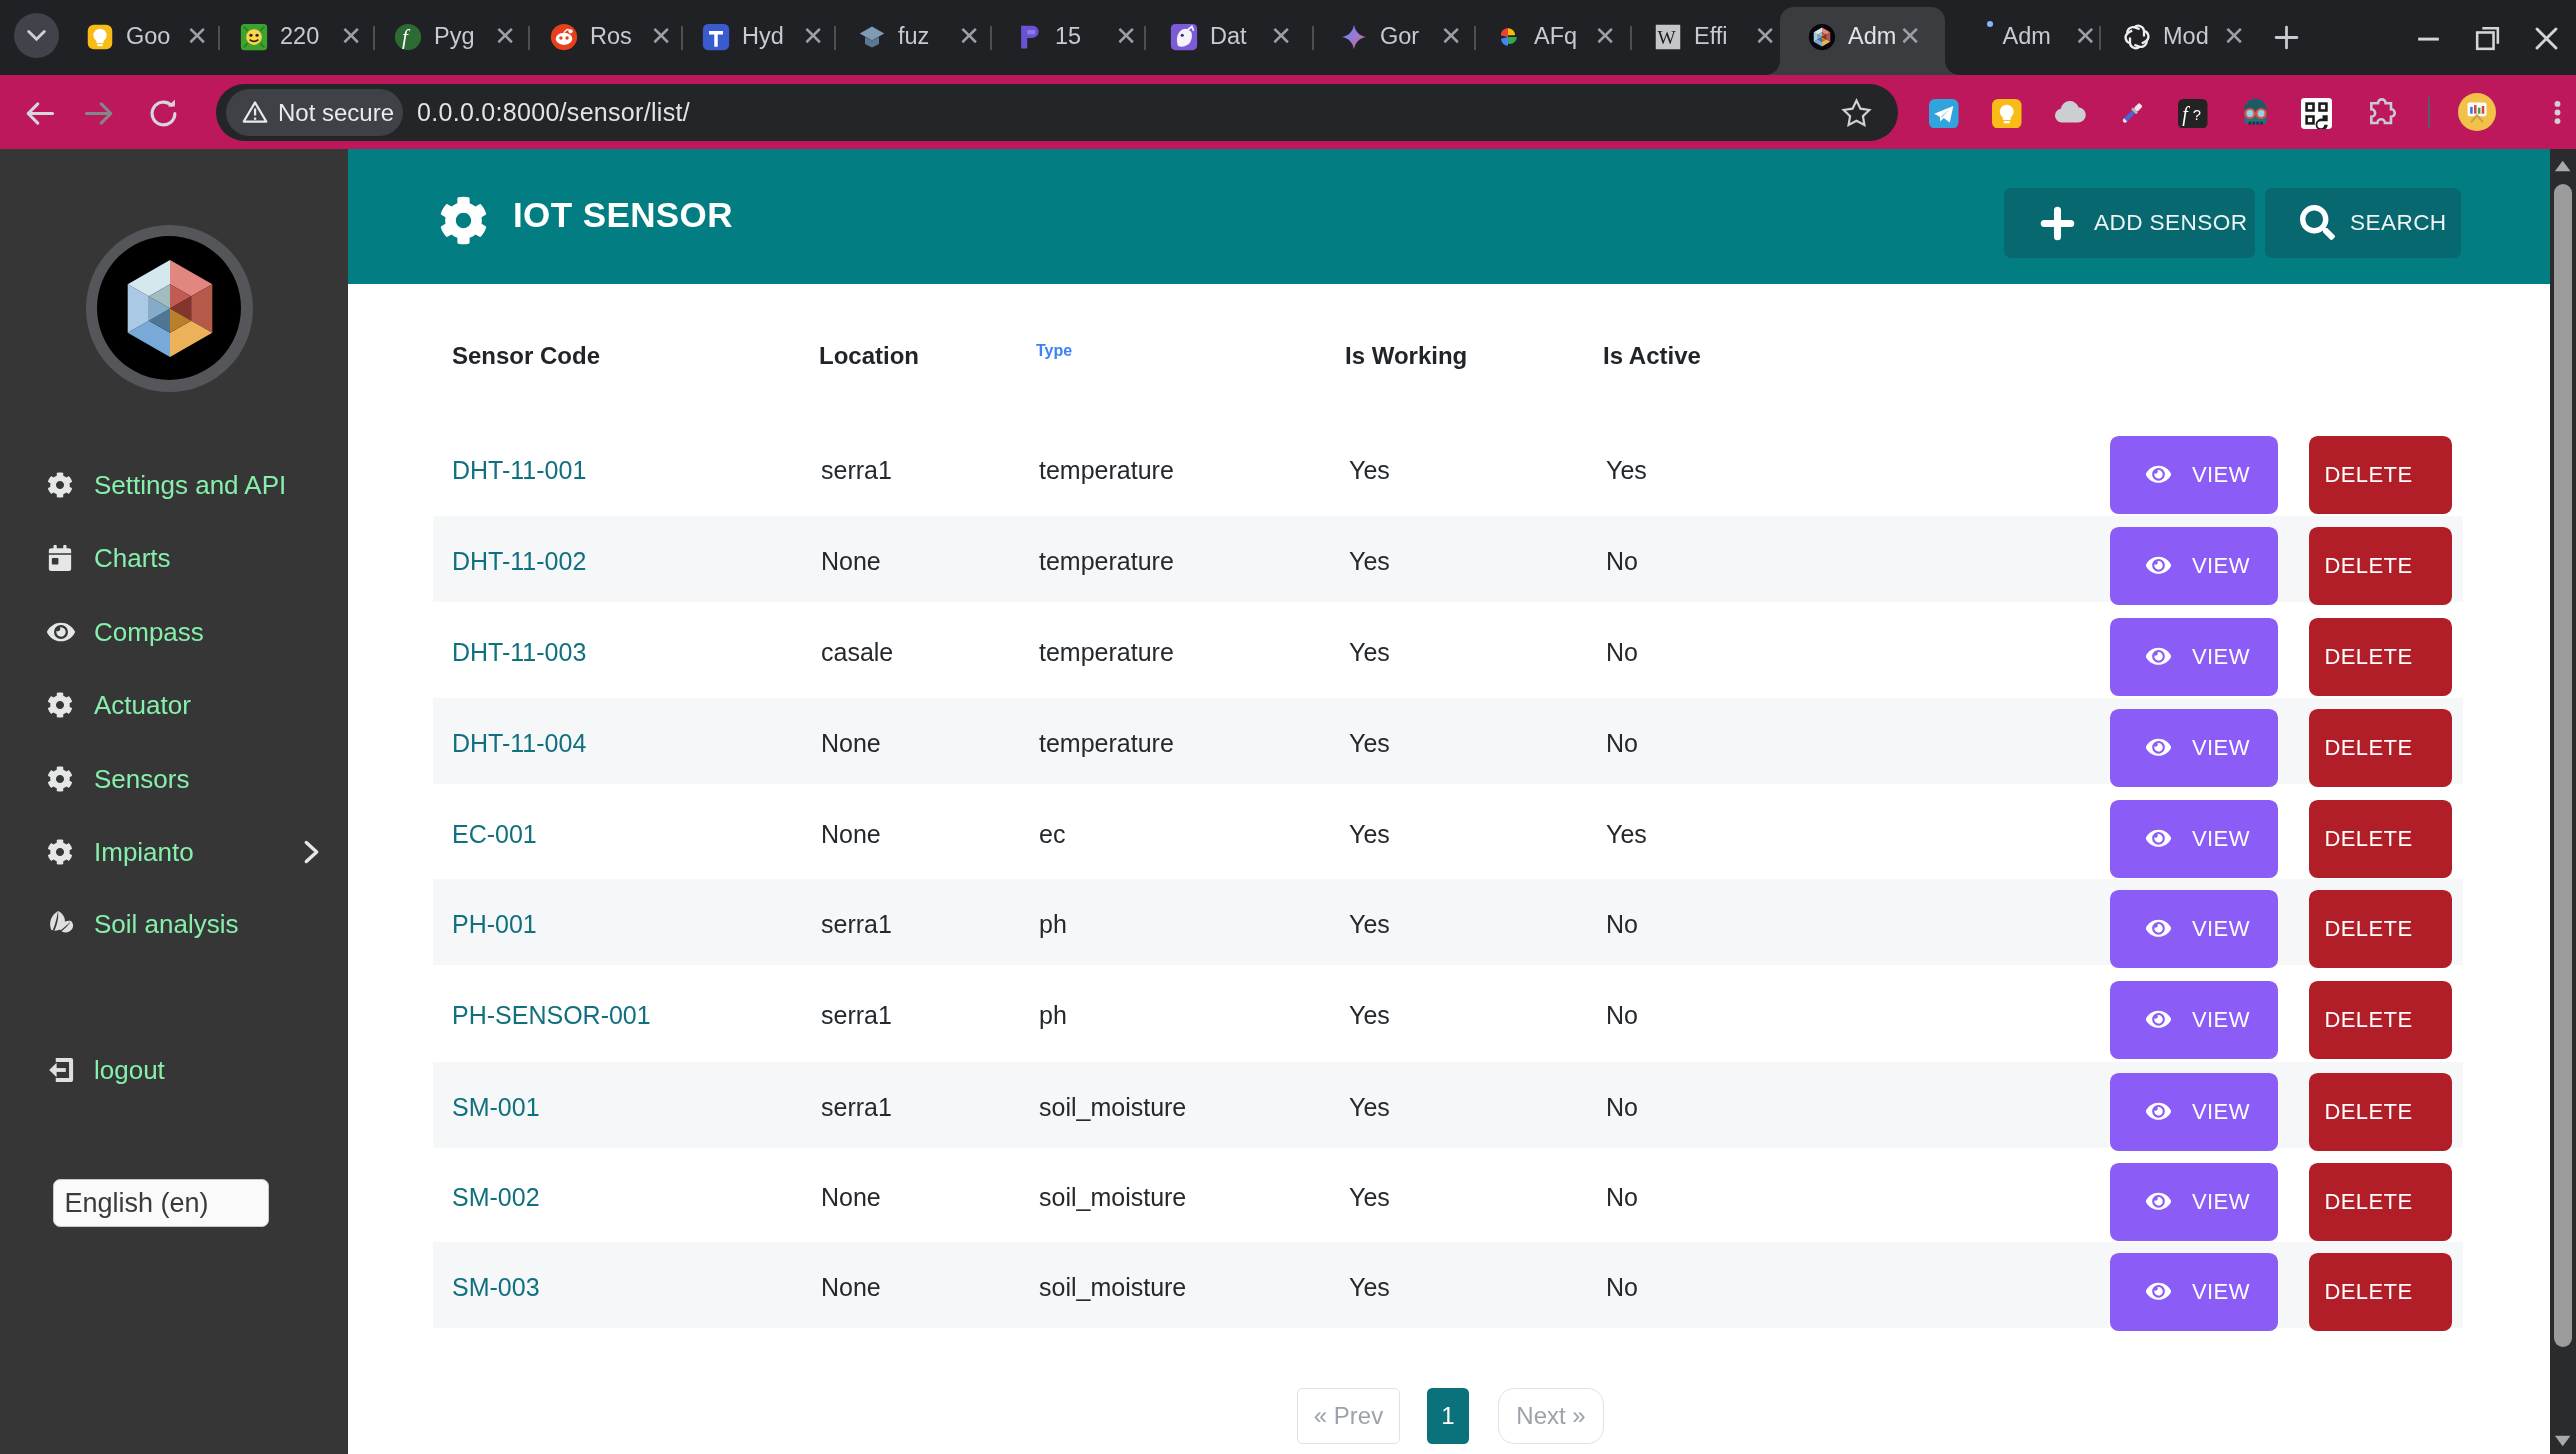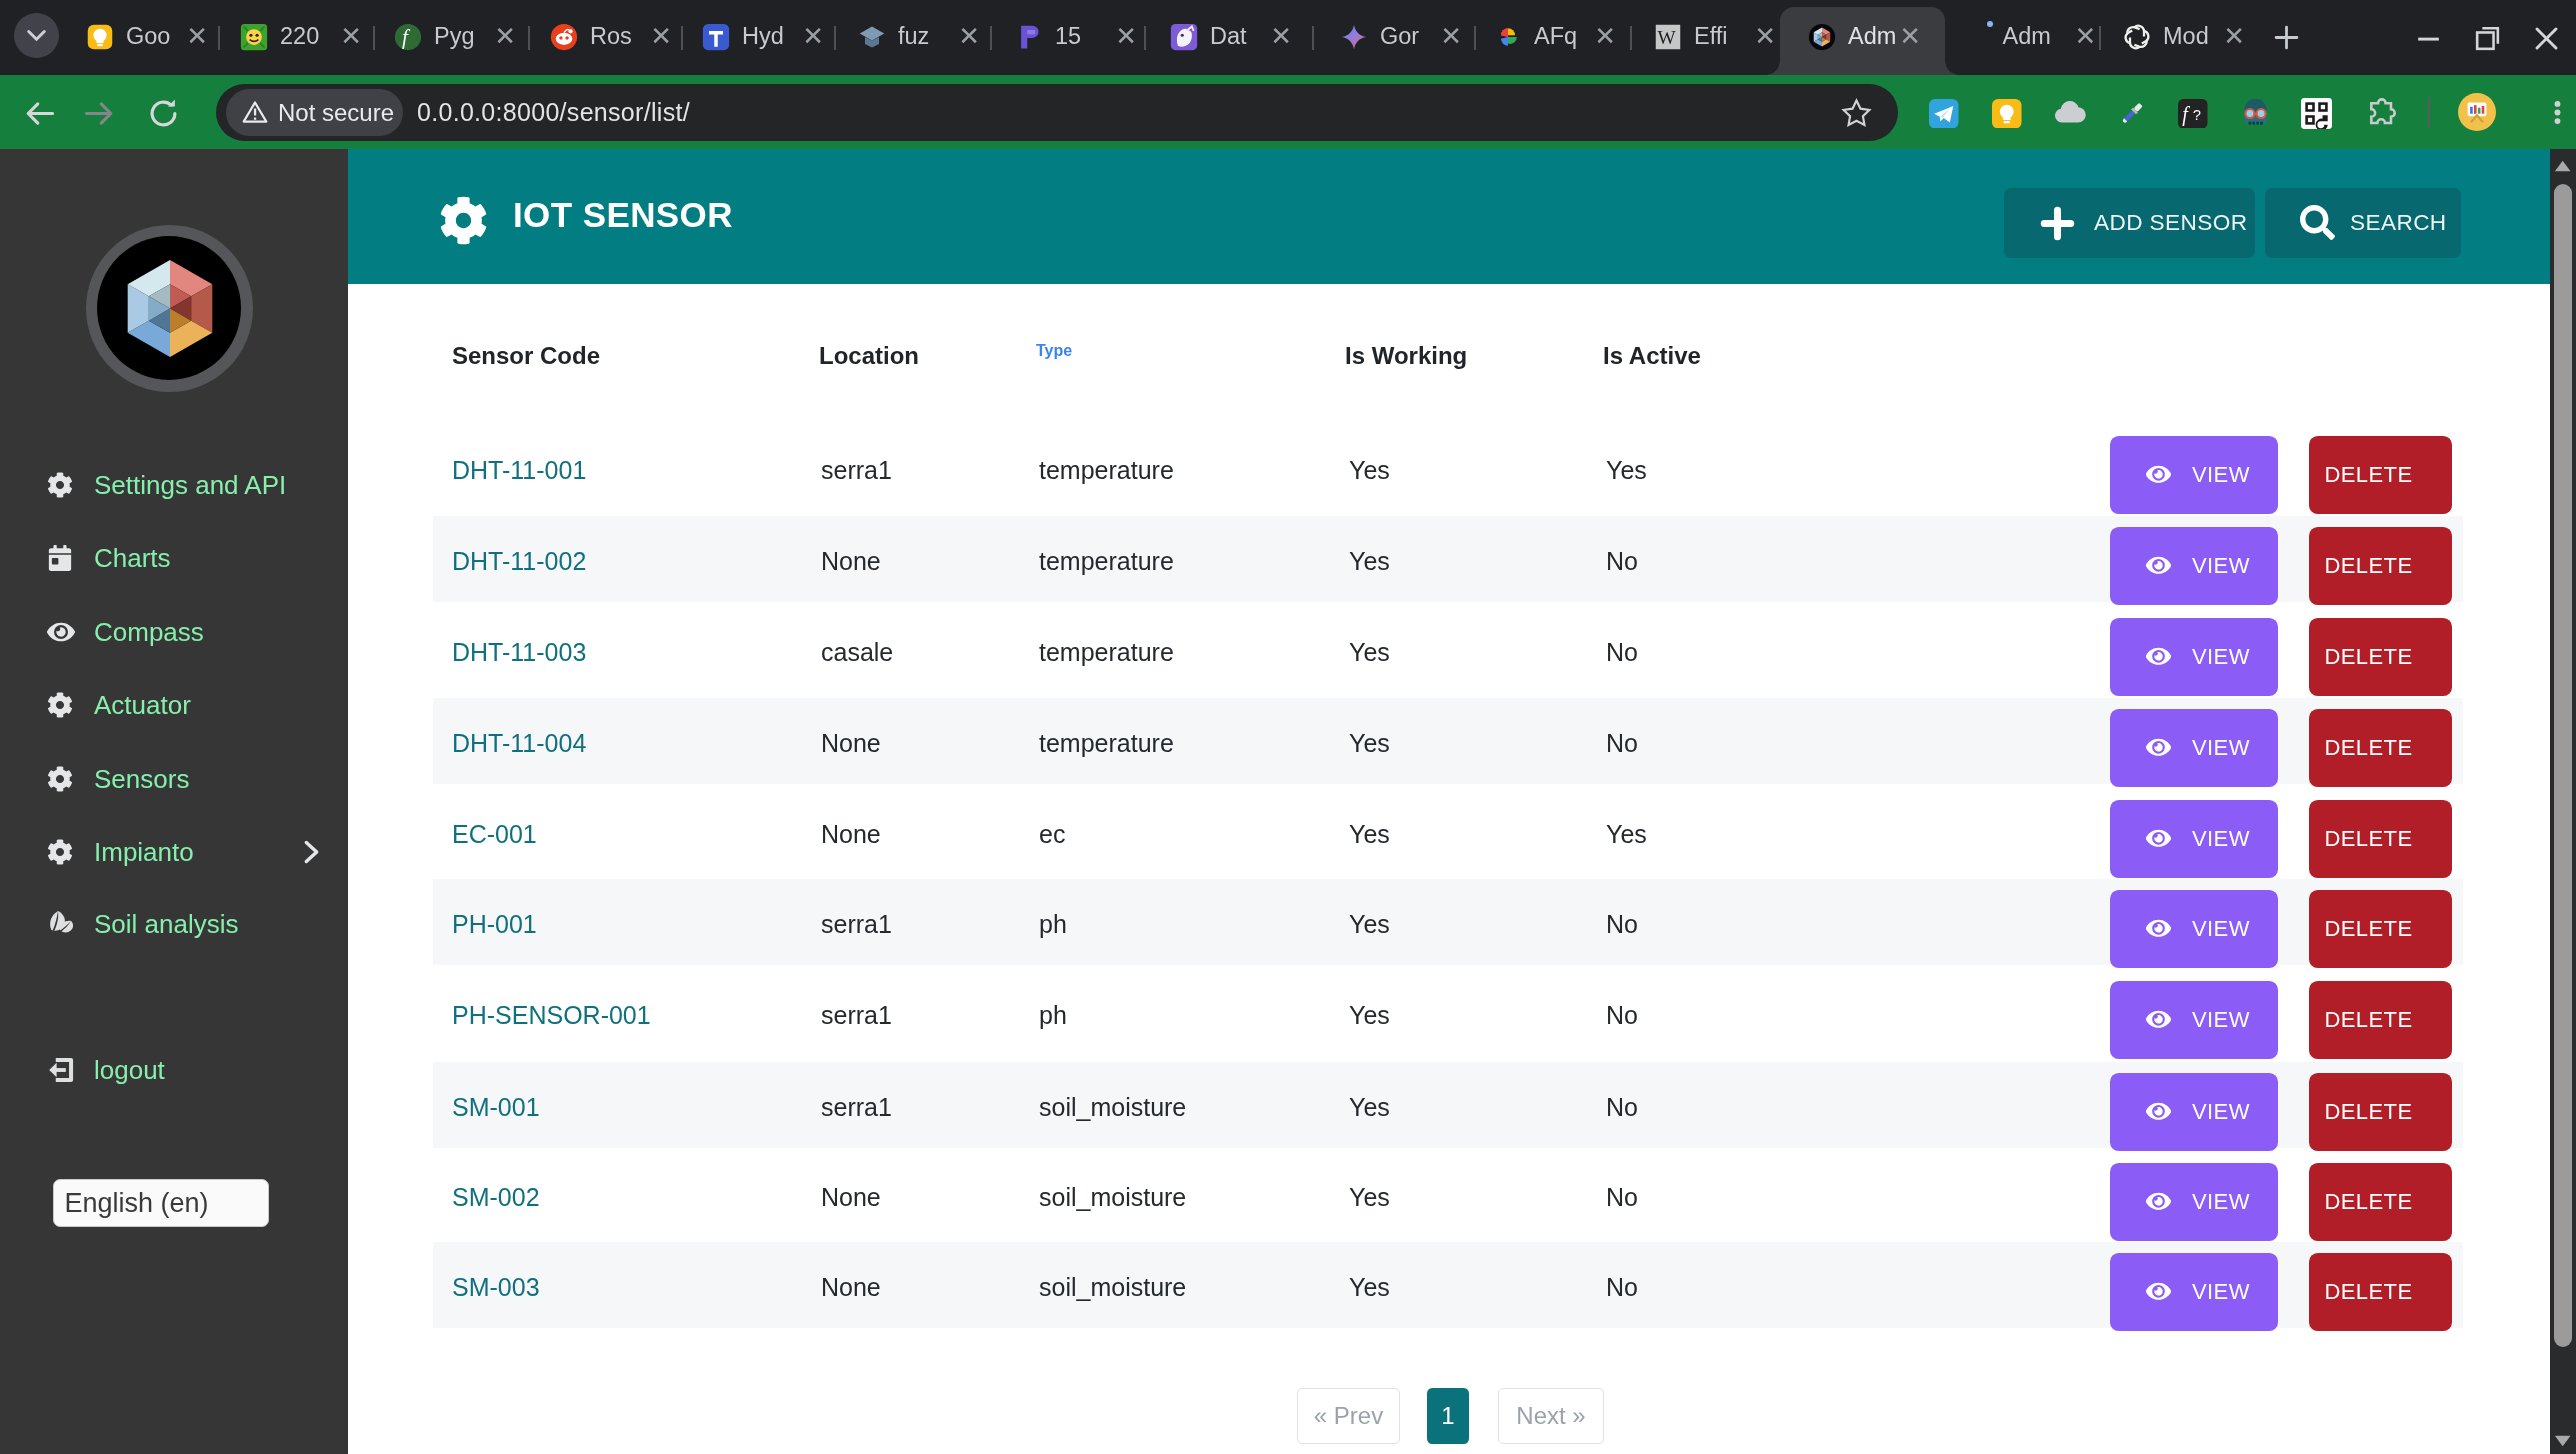--- a/index.html
+++ b/index.html
@@ -1,21 +1,21 @@
 <!DOCTYPE html>
 <html style="font-size:14px"><head>
 <meta charset="utf-8">
 <style>
   * { margin:0; padding:0; box-sizing:border-box; }
   html,body { width:2576px; height:1455px; overflow:hidden; background:#fff;
     font-family:"Liberation Sans", sans-serif; }
   .abs { position:absolute; }
   
   #tabbar { position:absolute; left:0; top:0; width:2576px; height:75px; background:#202124; }
-  #toolbar { position:absolute; left:0; top:75px; width:2576px; height:75px; background:#15803d; }
+  #toolbar { position:absolute; left:0; top:75px; width:2576px; height:75px; background:#be185d; }
   .tab { position:absolute; top:0; height:75px; }
   .tab .fav { position:absolute; left:12px; top:22.6px; width:28px; height:28px; }
   .tab .ttl { position:absolute; left:52px; top:22.6px; font-size:23.5px; color:#c7cbcf; white-space:nowrap; }
   .tab .cls { position:absolute; right:21px; top:21px; font-size:26px; color:#9aa0a6; }
   .tabsep { position:absolute; top:26px; width:1.7px; height:24px; background:#4e5054; }
   #activetab { position:absolute; top:7px; left:1780px; width:165px; height:68px; background:#3b3c3f; border-radius:14px 14px 0 0; }
   .flare { position:absolute; top:61px; width:14px; height:14px; }
   
   #page { position:absolute; left:0; top:149px; width:2576px; height:1305px; background:#fff; }
   #sidebar { position:absolute; left:0; top:0; width:348px; height:1305px; background:#363636; }
@@ -610,21 +610,21 @@
   <div class="dbtn">DELETE</div>
 </div>
 </div>
 
     <div class="abs" style="left:1297px;top:1239px;width:103px;height:56px;border:1.7px solid #dee2e6;border-radius:5.2px;color:#9aa3ab;font-size:24px;">
         <span style="position:absolute;left:50%;top:50%;transform:translate(-50%,-50%);white-space:nowrap;">« Prev</span>
       </div>
     <div class="abs" style="left:1427px;top:1239px;width:42px;height:56px;background:#0b727c;border-radius:5.2px;color:#fff;font-size:24px;">
         <span style="position:absolute;left:50%;top:50%;transform:translate(-50%,-50%);">1</span>
       </div>
-    <div class="abs" style="left:1498px;top:1239px;width:106px;height:56px;border:1.7px solid #dee2e6;border-radius:5px;color:#9aa3ab;font-size:24px;">
+    <div class="abs" style="left:1498px;top:1239px;width:106px;height:56px;border:1.7px solid #dee2e6;border-radius:16px;color:#9aa3ab;font-size:24px;">
         <span style="position:absolute;left:50%;top:50%;transform:translate(-50%,-50%);white-space:nowrap;">Next »</span>
       </div>
   </div>
 </div>
 <div id="sb">
   <svg class="abs" style="left:4.3px;top:10.4px" width="17.4" height="14" viewBox="0 0 20 16">
       <path d="M10 2 L19 14 H1 Z" fill="#a9a9a9"></path>
     </svg>
   <div id="sbthumb"></div>
   <svg class="abs" style="left:4.3px;top:1285px" width="17.4" height="14" viewBox="0 0 20 16">

